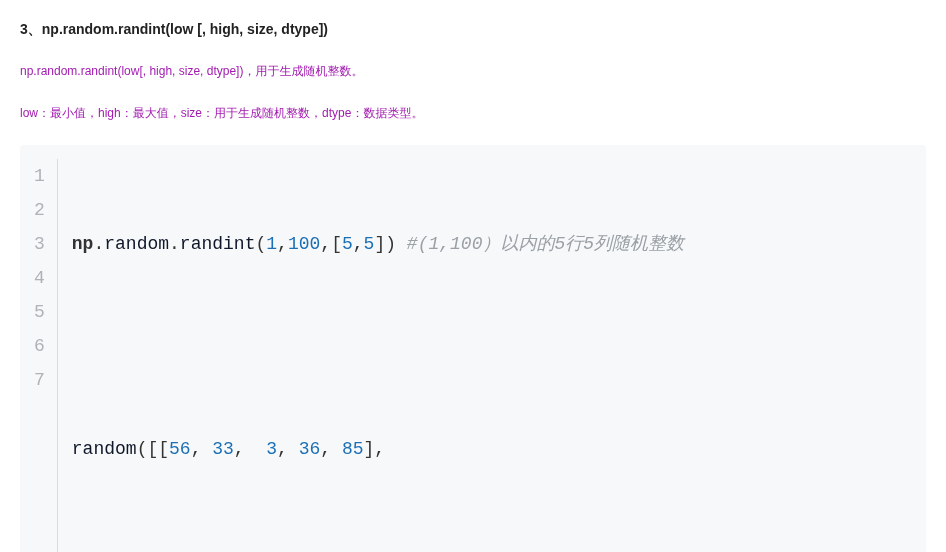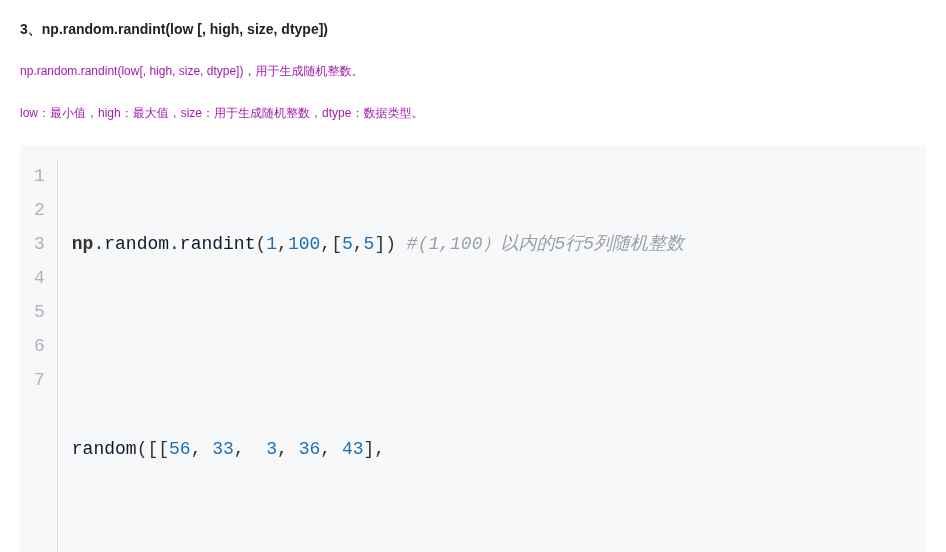--- a/index.html
+++ b/index.html
@@ -71,19 +71,19 @@
     <div>2</div>
     <div>3</div>
     <div>4</div>
     <div>5</div>
     <div>6</div>
     <div>7</div>
   </div>
   <div class="code-content">
     <div><span class="tok-ident">np</span><span class="tok-punc">.</span><span class="tok-func">random</span><span class="tok-punc">.</span><span class="tok-func">randint</span><span class="tok-punc">(</span><span class="tok-num">1</span><span class="tok-punc">,</span><span class="tok-num">100</span><span class="tok-punc">,</span><span class="tok-punc">[</span><span class="tok-num">5</span><span class="tok-punc">,</span><span class="tok-num">5</span><span class="tok-punc">]</span><span class="tok-punc">)</span><span> </span><span class="tok-comment">#(1,100）以内的5行5列随机整数</span></div>
     <div></div>
-    <div><span class="tok-func">random</span><span class="tok-punc">([[</span><span class="tok-num">56</span><span class="tok-punc">, </span><span class="tok-num">33</span><span class="tok-punc">,  </span><span class="tok-num">3</span><span class="tok-punc">, </span><span class="tok-num">36</span><span class="tok-punc">, </span><span class="tok-num">43</span><span class="tok-punc">],</span></div>
+    <div><span class="tok-func">random</span><span class="tok-punc">([[</span><span class="tok-num">56</span><span class="tok-punc">, </span><span class="tok-num">33</span><span class="tok-punc">,  </span><span class="tok-num">3</span><span class="tok-punc">, </span><span class="tok-num">36</span><span class="tok-punc">, </span><span class="tok-num">85</span><span class="tok-punc">],</span></div>
     
     
     
     
   </div>
 </div>
 
 </body></html>

